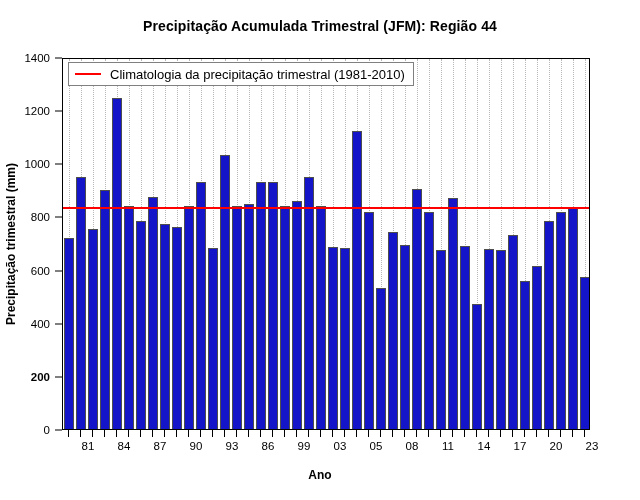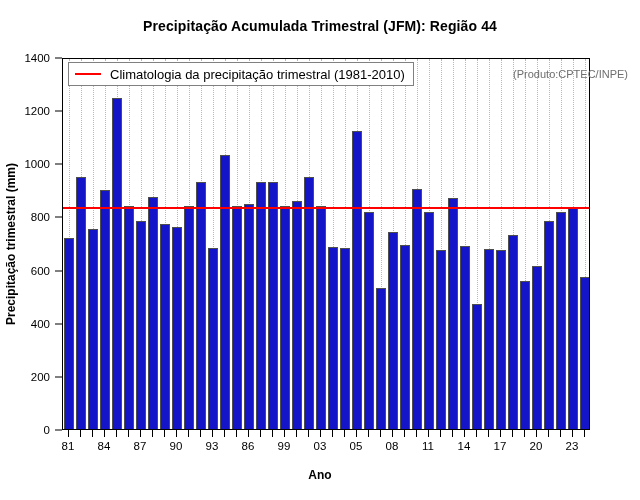--- a/index.html
+++ b/index.html
@@ -171,20 +171,21 @@
     height: 7px;
     background: #000000;
   }
   .xtick-label {
     position: absolute;
     top: 10px;
     font-size: 11.5px;
     color: #000000;
     transform: translateX(-50%);
     white-space: nowrap;
+    margin-left: 20px;
   }
   #x-axis-title {
     position: absolute;
     left: 0;
     top: 468px;
     width: 640px;
     text-align: center;
     font-size: 12px;
     font-weight: bold;
     color: #000000;
@@ -194,21 +195,21 @@
 <body>
 
 <div id="chart-root">
 
   <div class="chart-title">Precipitação Acumulada Trimestral (JFM): Região 44</div>
 
   <div id="y-axis">
       <div class="ytick-mark" style="top: 372px;"></div>
       <div class="ytick-label" style="top: 372px;">0</div>
       <div class="ytick-mark" style="top: 318.857px;"></div>
-      <div class="ytick-label" style="top: 318.857px;">200</div>
+      <div class="ytick-label" style="top: 318.857px; font-weight: bold;">200</div>
       <div class="ytick-mark" style="top: 265.714px;"></div>
       <div class="ytick-label" style="top: 265.714px;">400</div>
       <div class="ytick-mark" style="top: 212.571px;"></div>
       <div class="ytick-label" style="top: 212.571px;">600</div>
       <div class="ytick-mark" style="top: 159.429px;"></div>
       <div class="ytick-label" style="top: 159.429px;">800</div>
       <div class="ytick-mark" style="top: 106.286px;"></div>
       <div class="ytick-label" style="top: 106.286px;">1000</div>
       <div class="ytick-mark" style="top: 53.1429px;"></div>
       <div class="ytick-label" style="top: 53.1429px;">1200</div>
@@ -313,21 +314,20 @@
     <div id="clim-layer">
       <div id="clim-line" style="top: 148.331px;"></div>
     </div>
   </div>
 
   <div id="legend-box">
     <div id="legend-swatch"></div>
     <div id="legend-label">Climatologia da precipitação trimestral (1981-2010)</div>
   </div>
 
-  <div id="producer-note">(Produto:CPTEC/INPE)</div>
 
   <div id="x-axis">
       <div class="xtick-mark" style="left: 6px;"></div>
       <div class="xtick-mark" style="left: 18px;"></div>
       <div class="xtick-mark" style="left: 30px;"></div>
       <div class="xtick-mark" style="left: 42px;"></div>
       <div class="xtick-mark" style="left: 54px;"></div>
       <div class="xtick-mark" style="left: 66px;"></div>
       <div class="xtick-mark" style="left: 78px;"></div>
       <div class="xtick-mark" style="left: 90px;"></div>

